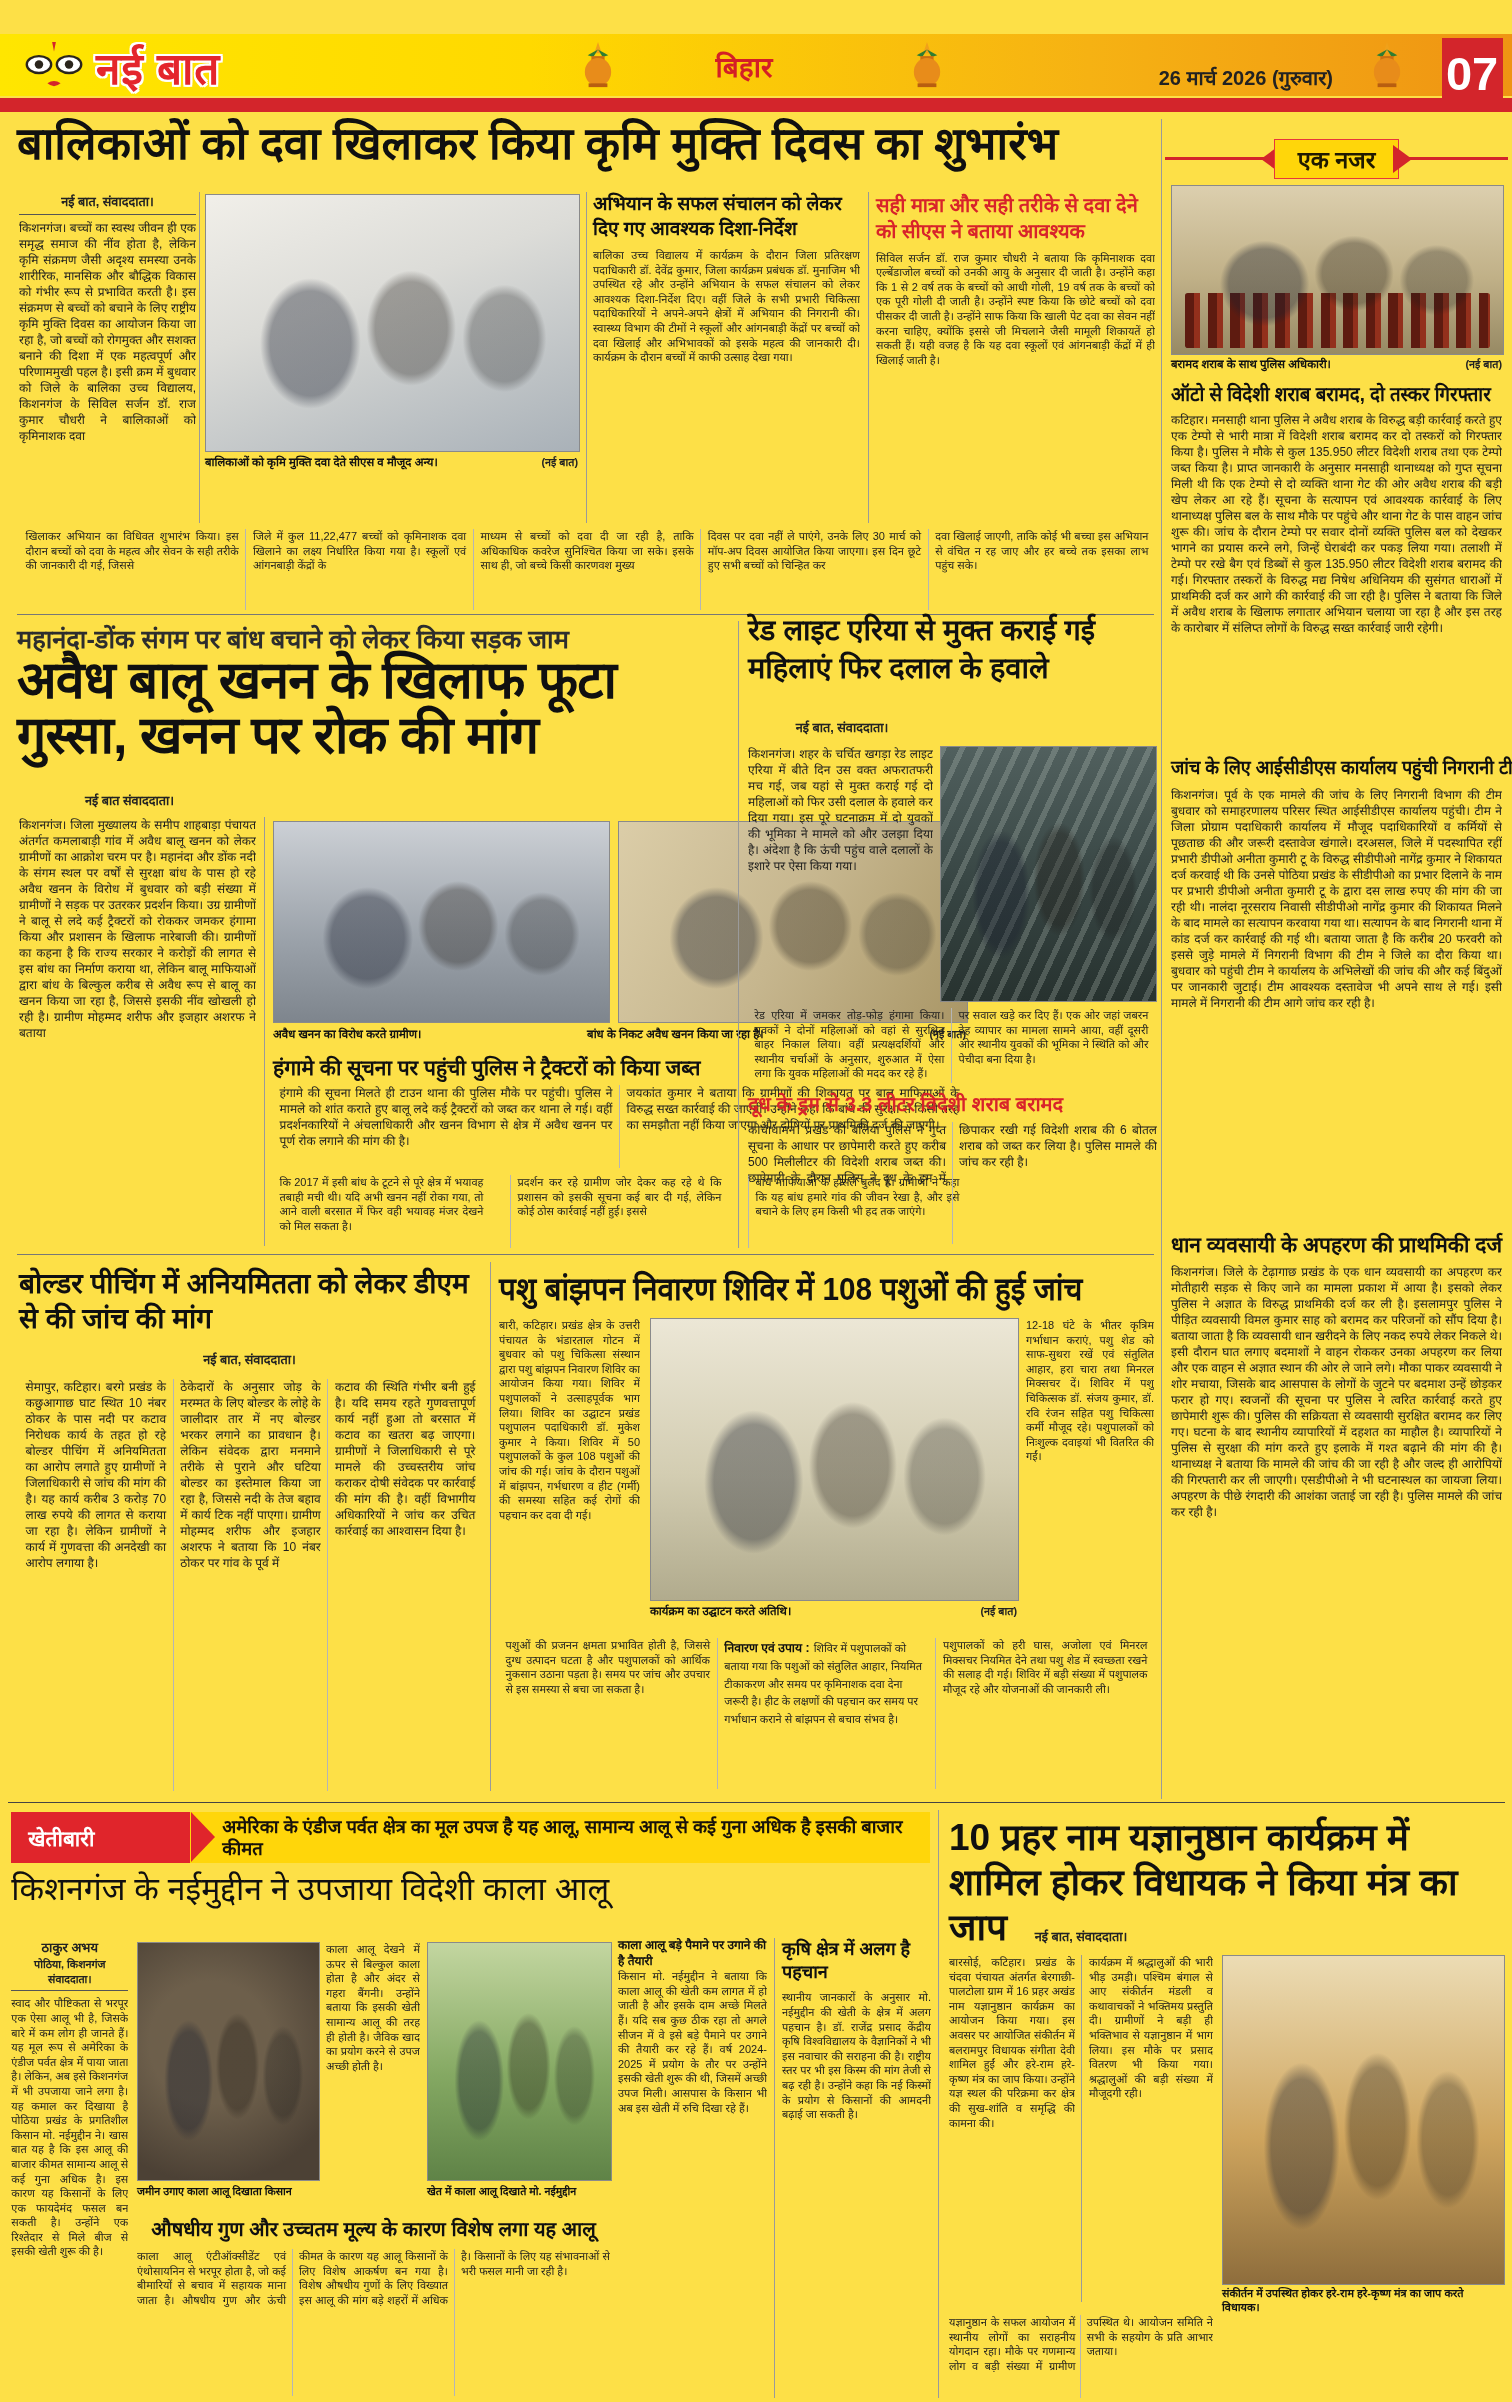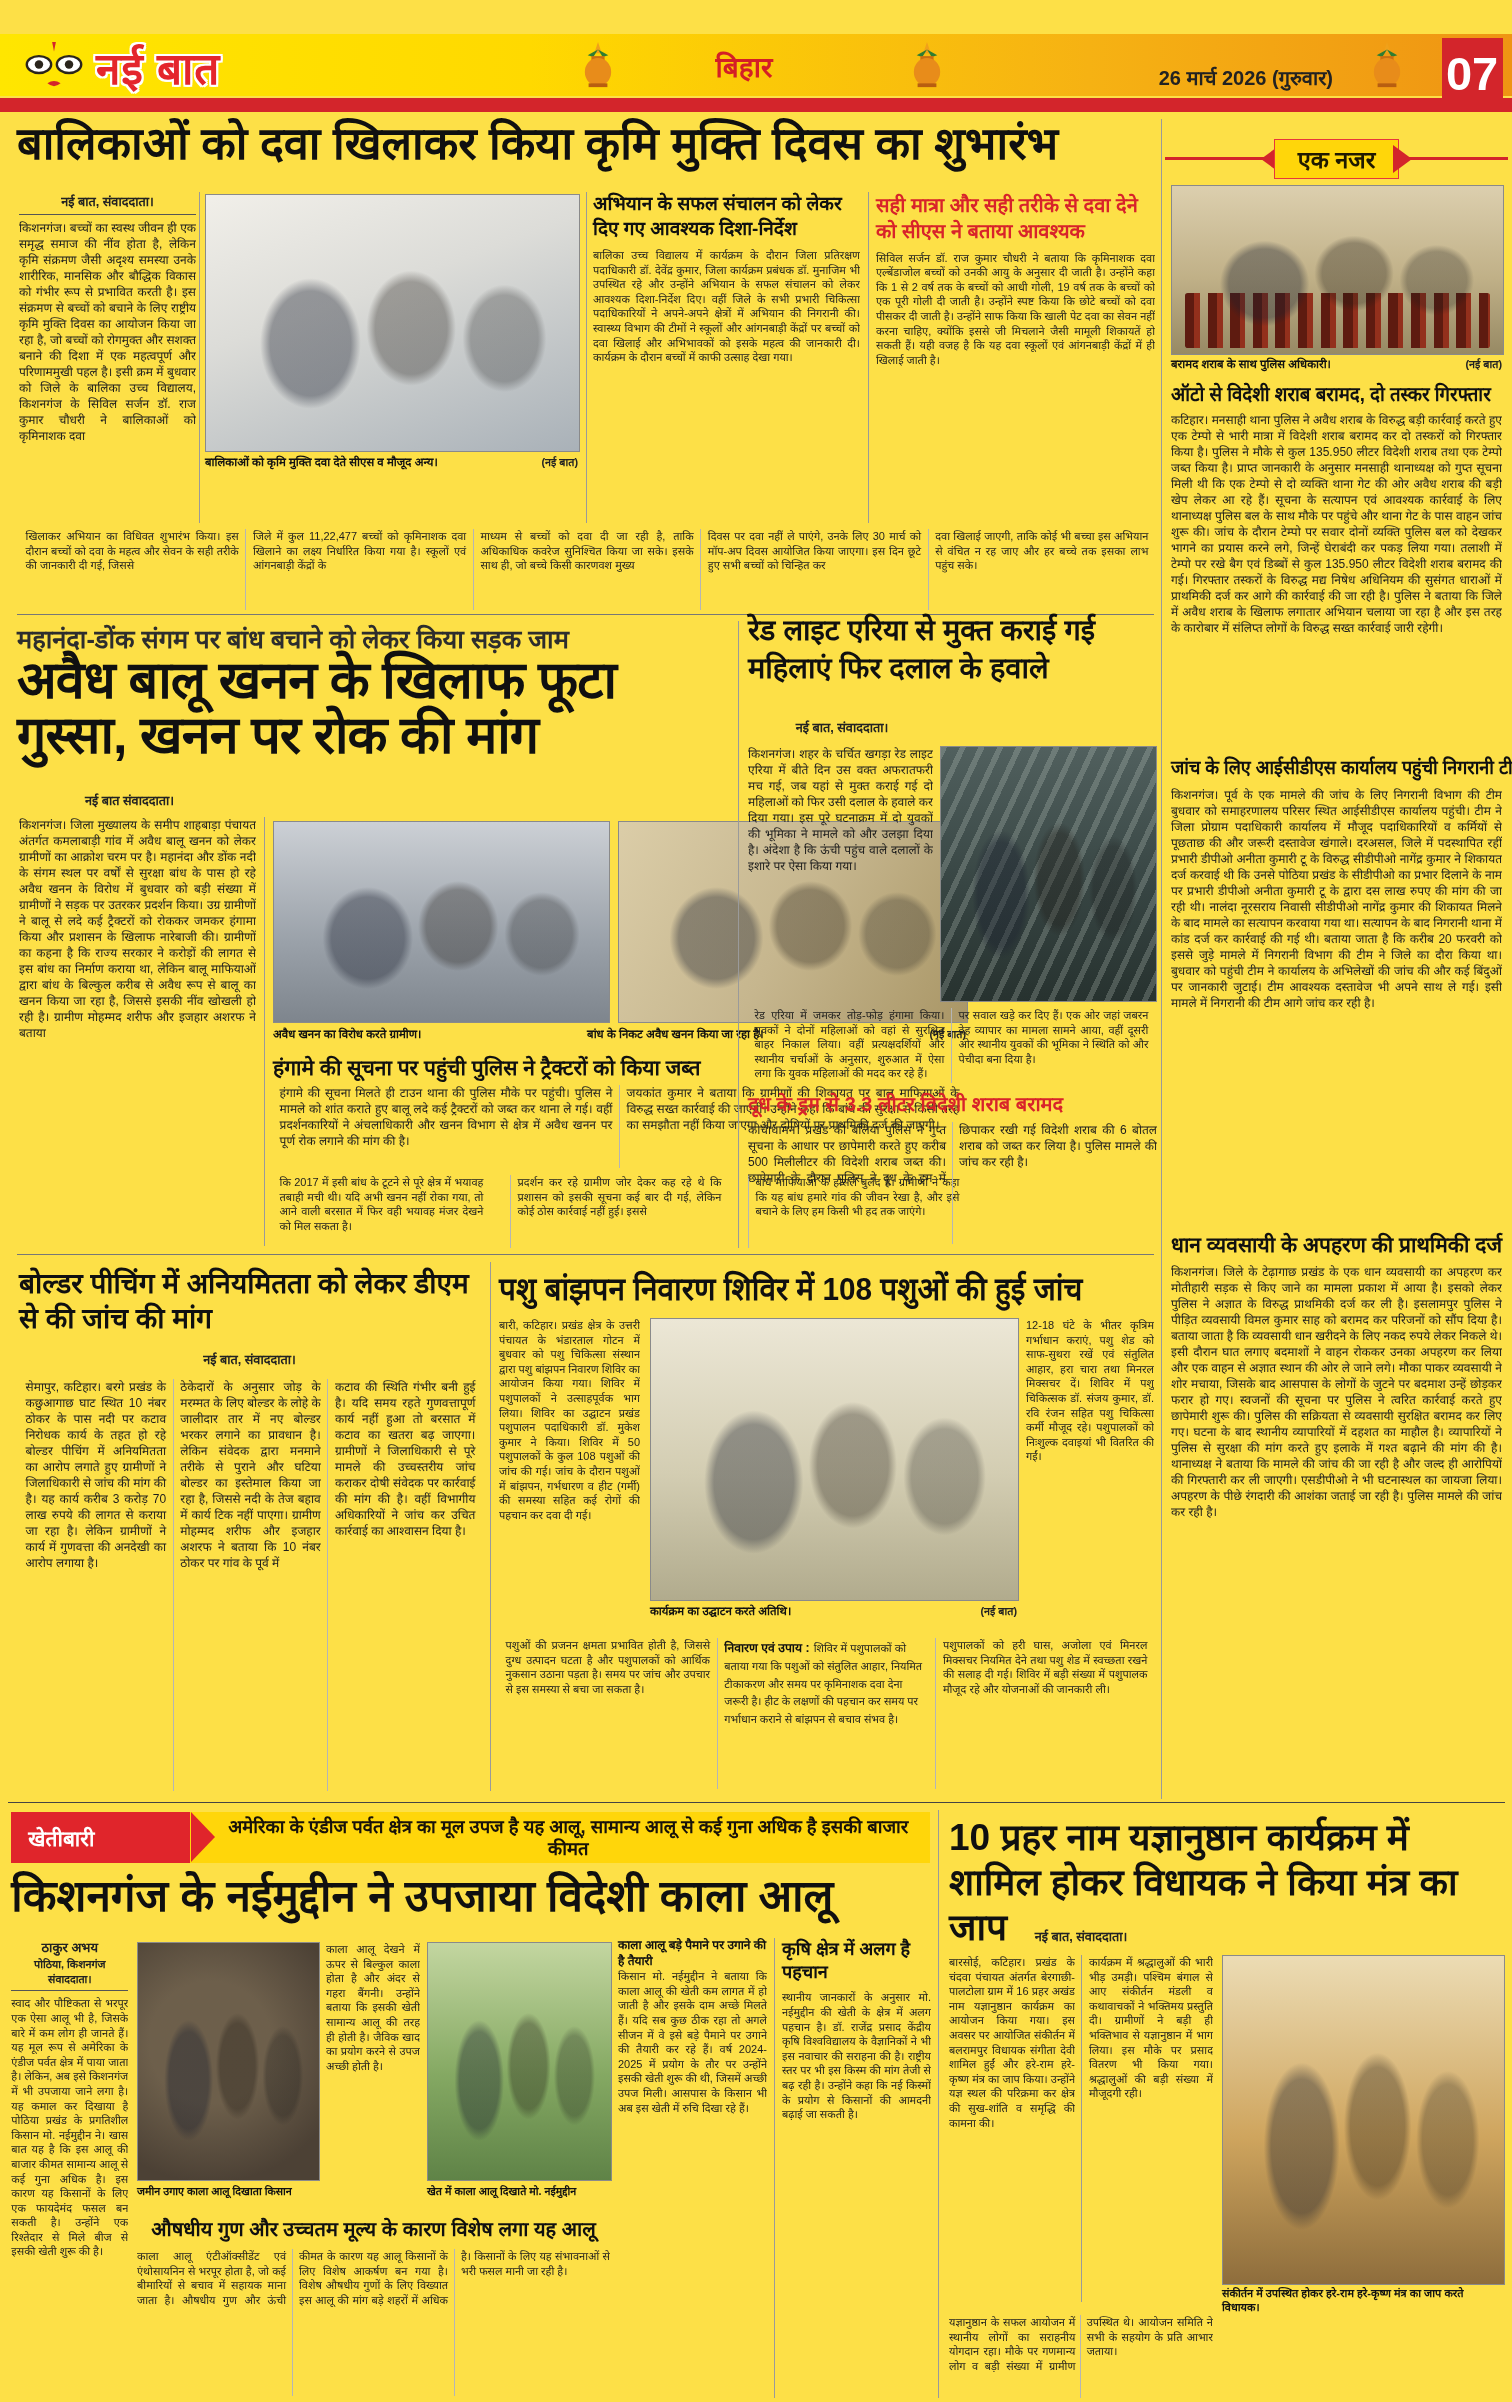--- a/index.html
+++ b/index.html
@@ -61,21 +61,21 @@
   .tri{width:0;height:0;border-top:14px solid transparent;border-bottom:14px solid transparent;position:relative;}
   .tri.l{border-right:19px solid #d3252b;margin-right:-5.6px;}
   .tri.r{border-left:19px solid #d3252b;margin-left:-5.6px;}
   .badge{background:#ffd60a;border:1.9px solid #e8363c;padding:2.8px 22.6px;font-size:23.5px;font-weight:900;color:#201a00;position:relative;}
   
   .ktag{position:absolute;left:0;top:0;height:100%;width:179px;background:#e0252b;color:#fff;display:flex;align-items:center;
         padding-left:17px;font-size:21px;font-weight:900;box-sizing:border-box;}
   .ktag::after{content:"";position:absolute;right:-24.5px;top:0;border-top:25.4px solid transparent;border-bottom:25.4px solid transparent;border-left:24.5px solid #e0252b;}
   .kstrip{position:absolute;left:11.3px;top:1812px;width:919px;height:51px;background:#ffd60a;}
   .kick{position:absolute;left:211px;right:16px;top:0;height:100%;display:flex;align-items:center;justify-content:center;
-        font-size:18.4px;font-weight:900;color:#18120a;text-align:center;line-height:1.15;}
+        font-size:18.4px;font-weight:900;color:#18120a;line-height:1.15;}
 </style>
 </head>
 <body>
 
 <div class="page">
 
   <div class="mast">
     <div class="abs" style="left:22.6px;top:5.6px;width:62px;height:51px;">
       <svg width="62" height="51" viewBox="0 0 66 54">
         <path d="M31 2 L33 12 L35 2 Z" fill="#d3252b"></path>
@@ -225,21 +225,21 @@
     </div>
     <div class="body jt small">पशुपालकों को हरी घास, अजोला एवं मिनरल मिक्सचर नियमित देने तथा पशु शेड में स्वच्छता रखने की सलाह दी गई। शिविर में बड़ी संख्या में पशुपालक मौजूद रहे और योजनाओं की जानकारी ली।</div>
   </div>
 
   <div class="hline" style="left:7.5px;top:1802px;width:1497px;background:#444;"></div>
 
   <div class="kstrip">
     <div class="ktag">खेतीबारी</div>
     <div class="kick">अमेरिका के एंडीज पर्वत क्षेत्र का मूल उपज है यह आलू, सामान्य आलू से कई गुना अधिक है इसकी बाजार कीमत</div>
   </div>
-  <div class="abs hd" style="left:11.3px;top:1872px;width:919px;font-size:44px;font-weight:700;line-height:1.1;">किशनगंज के नईमुद्दीन ने उपजाया विदेशी काला आलू</div>
+  <div class="abs hd" style="left:11.3px;top:1872px;width:919px;font-size:32px;font-weight:400;line-height:1.1;">किशनगंज के नईमुद्दीन ने उपजाया विदेशी काला आलू</div>
 
   <div class="abs" style="left:11.3px;top:1938px;width:117px;height:460px;">
     <div class="byline" style="font-size:13px;">ठाकुर अभय</div>
     <div class="byline rule-b" style="font-size:10.8px;">पोठिया, किशनगंज संवाददाता।</div>
     <div class="body jt small" style="height:377px;">स्वाद और पौष्टिकता से भरपूर एक ऐसा आलू भी है, जिसके बारे में कम लोग ही जानते हैं। यह मूल रूप से अमेरिका के एंडीज पर्वत क्षेत्र में पाया जाता है। लेकिन, अब इसे किशनगंज में भी उपजाया जाने लगा है। यह कमाल कर दिखाया है पोठिया प्रखंड के प्रगतिशील किसान मो. नईमुद्दीन ने। खास बात यह है कि इस आलू की बाजार कीमत सामान्य आलू से कई गुना अधिक है। इस कारण यह किसानों के लिए एक फायदेमंद फसल बन सकती है। उन्होंने एक रिश्तेदार से मिले बीज से इसकी खेती शुरू की है।</div>
   </div>
 
   <div class="photo ph-soil" style="left:137px;top:1942px;width:181px;height:237px;"></div>
   <div class="abs caption" style="left:137px;top:2183px;width:181px;font-size:10.8px;">जमीन उगाए काला आलू दिखाता किसान</div>
   <div class="abs body jt small" style="left:326px;top:1942px;width:94px;height:273px;">काला आलू देखने में ऊपर से बिल्कुल काला होता है और अंदर से गहरा बैंगनी। उन्होंने बताया कि इसकी खेती सामान्य आलू की तरह ही होती है। जैविक खाद का प्रयोग करने से उपज अच्छी होती है।</div>

